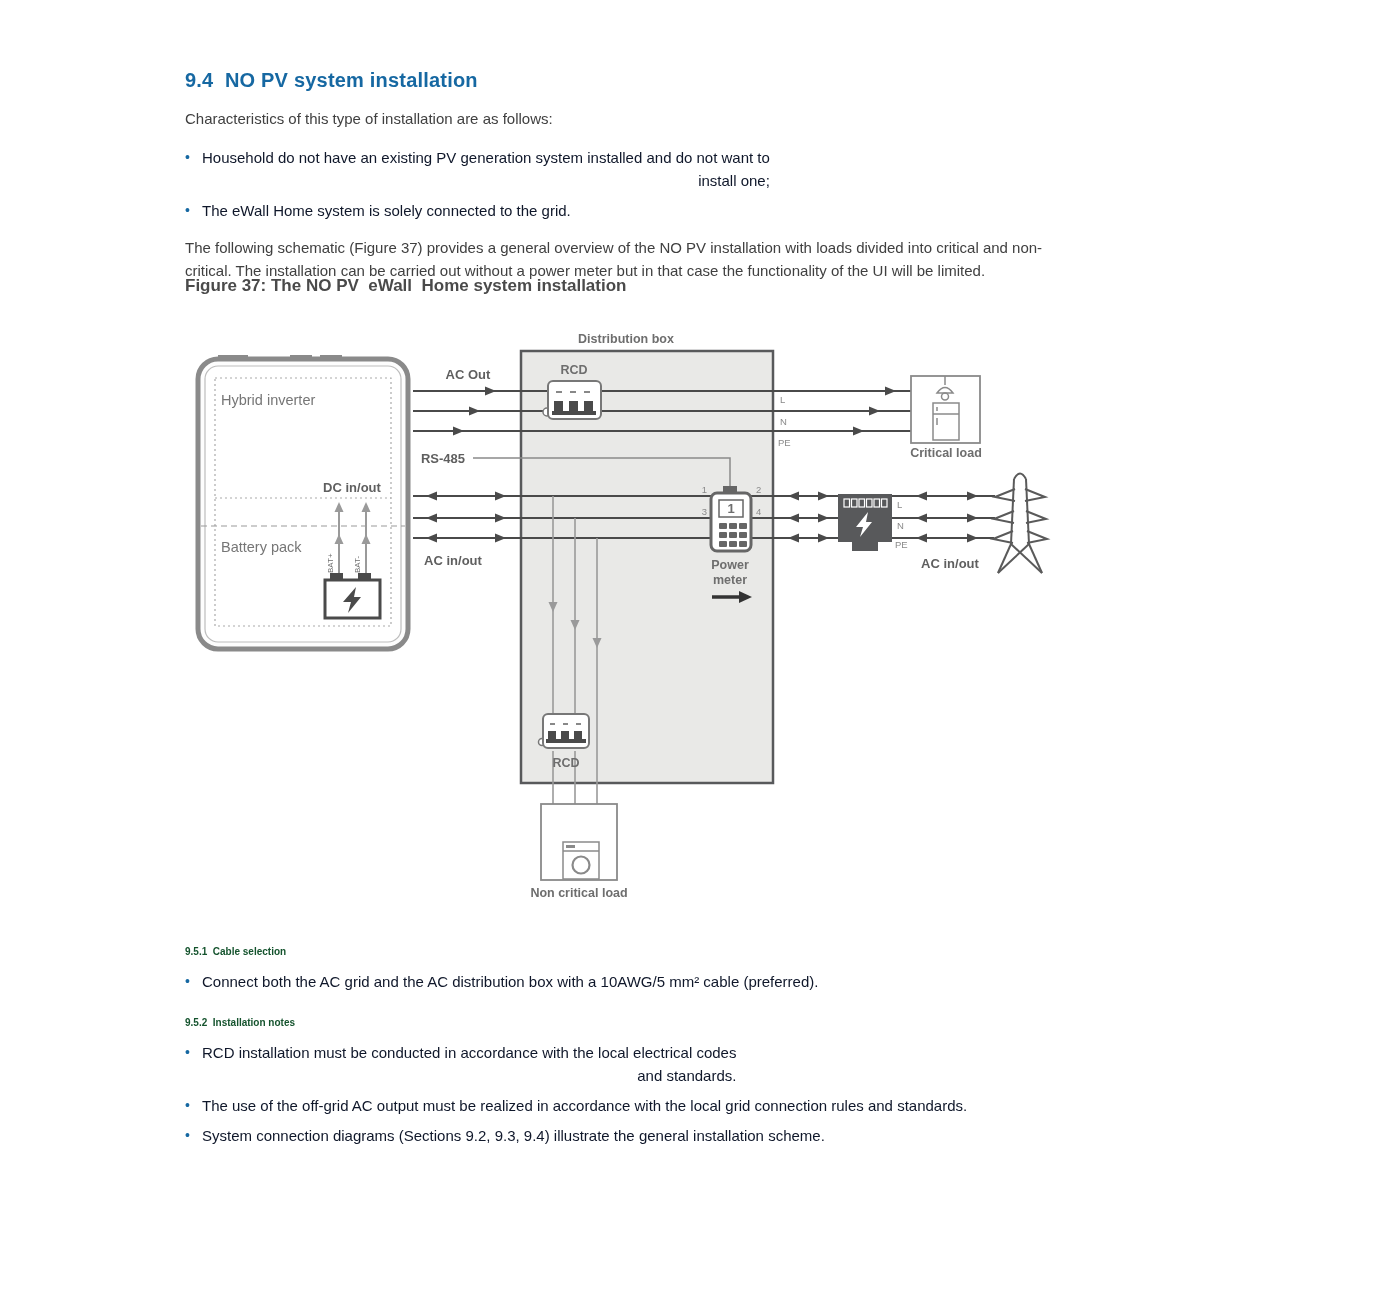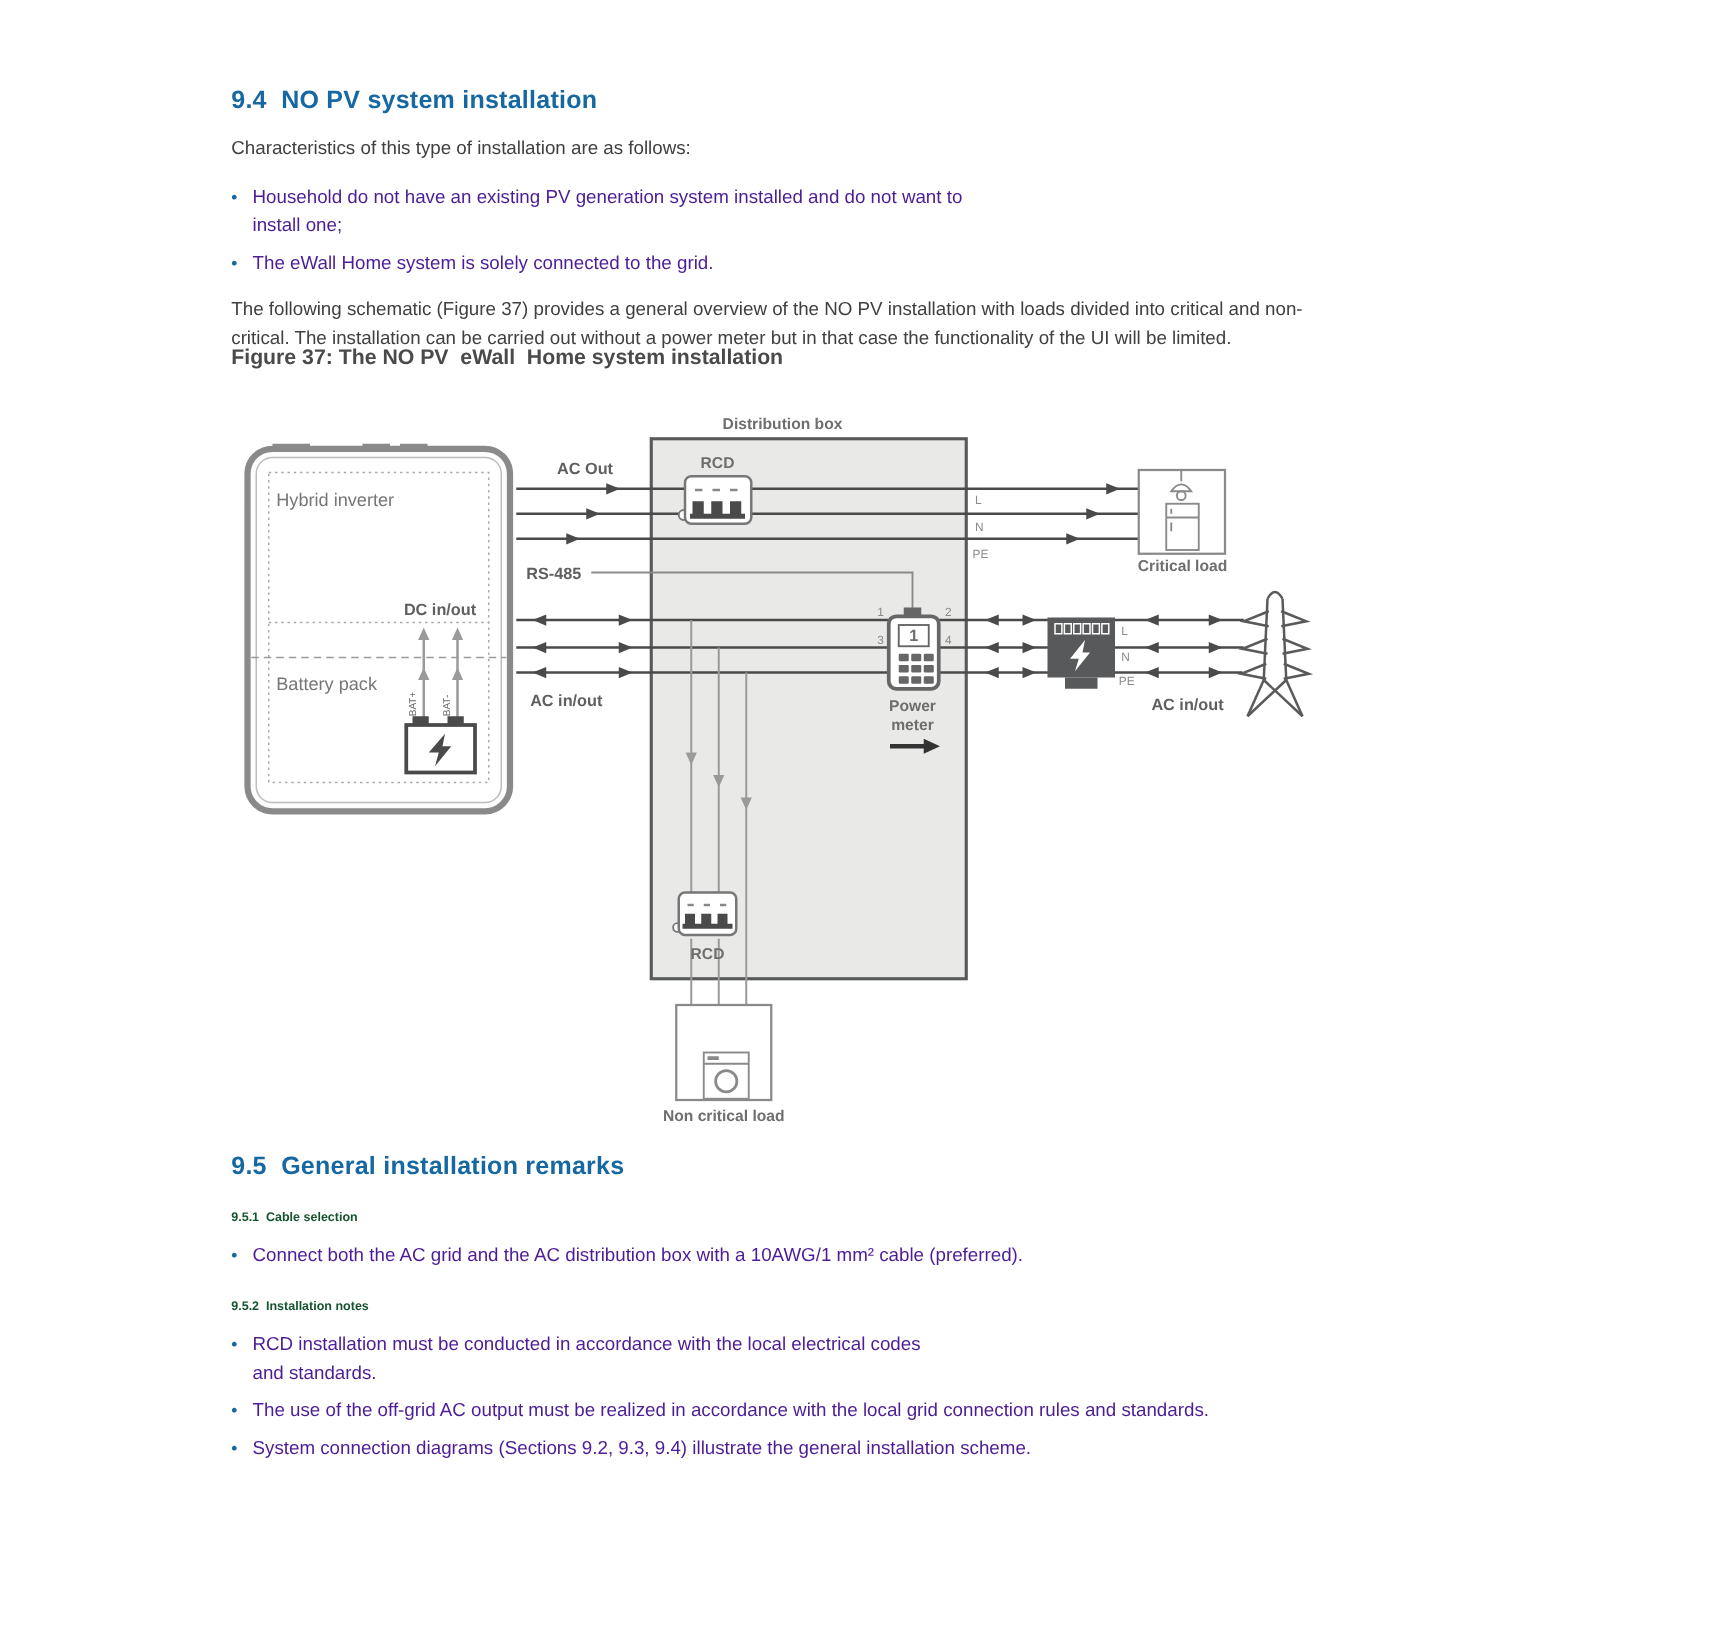--- a/index.html
+++ b/index.html
@@ -17,21 +17,21 @@
   h2.sub {
     font-size:10px; font-weight:bold; color:#14532d;
     margin:24px 0 13px 0; white-space:pre;
   }
   p.body-p {
     font-size:15px; line-height:23px; margin:0 0 16px 0;
     white-space:pre-line; color:#404040;
   }
   .b-row { display:flex; font-size:15px; line-height:23px; margin:0 0 7px 0; }
   .b-dot { flex:none; width:17px; color:#1668a2; font-size:14px; }
-  .b-text { white-space:pre-line; color:#4c1d95; }
+  .b-text { white-space:pre-line; color:#0f172a;text-align:right; }
   .bullets { margin:0 0 14px 0; }
   .fig-caption {
     position:absolute; left:185px; top:276px;
     font-size:17px; font-weight:bold; color:#4a4a4a; white-space:pre;
   }
   .diagram-wrap { position:absolute; left:168px; top:302px; width:895px; height:580px;margin-top:24px; }
   svg { font-family:"Liberation Sans", sans-serif; }
   svg text { fill:#6e6e6e; }
   .lbl-bold { font-size:12.5px; font-weight:bold; fill:#6e6e6e; }
   .lbl-wire { font-size:13px; font-weight:bold; fill:#5f5f5f; }
@@ -284,27 +284,26 @@
 
     <line x1="843" y1="218" x2="830" y2="247"></line>
     <line x1="861" y1="218" x2="874" y2="247"></line>
     <line x1="843" y1="218" x2="874" y2="247"></line>
     <line x1="861" y1="218" x2="830" y2="247"></line>
   </g>
 </svg>
 </div>
 
 <div class="text-block" style="top:922px;">
-  <h1 class="sec">9.5  General installation remarks</h1>
 
   <h2 class="sub">9.5.1  Cable selection</h2>
   <div class="bullets">
     <div class="b-row">
       <span class="b-dot">•</span>
-      <span class="b-text">Connect both the AC grid and the AC distribution box with a 10AWG/1 mm² cable (preferred).</span>
+      <span class="b-text">Connect both the AC grid and the AC distribution box with a 10AWG/5 mm² cable (preferred).</span>
     </div>
   </div>
 
   <h2 class="sub">9.5.2  Installation notes</h2>
   <div class="bullets">
     <div class="b-row">
       <span class="b-dot">•</span>
       <span class="b-text">RCD installation must be conducted in accordance with the local electrical codes
 and standards.</span>
     </div>

